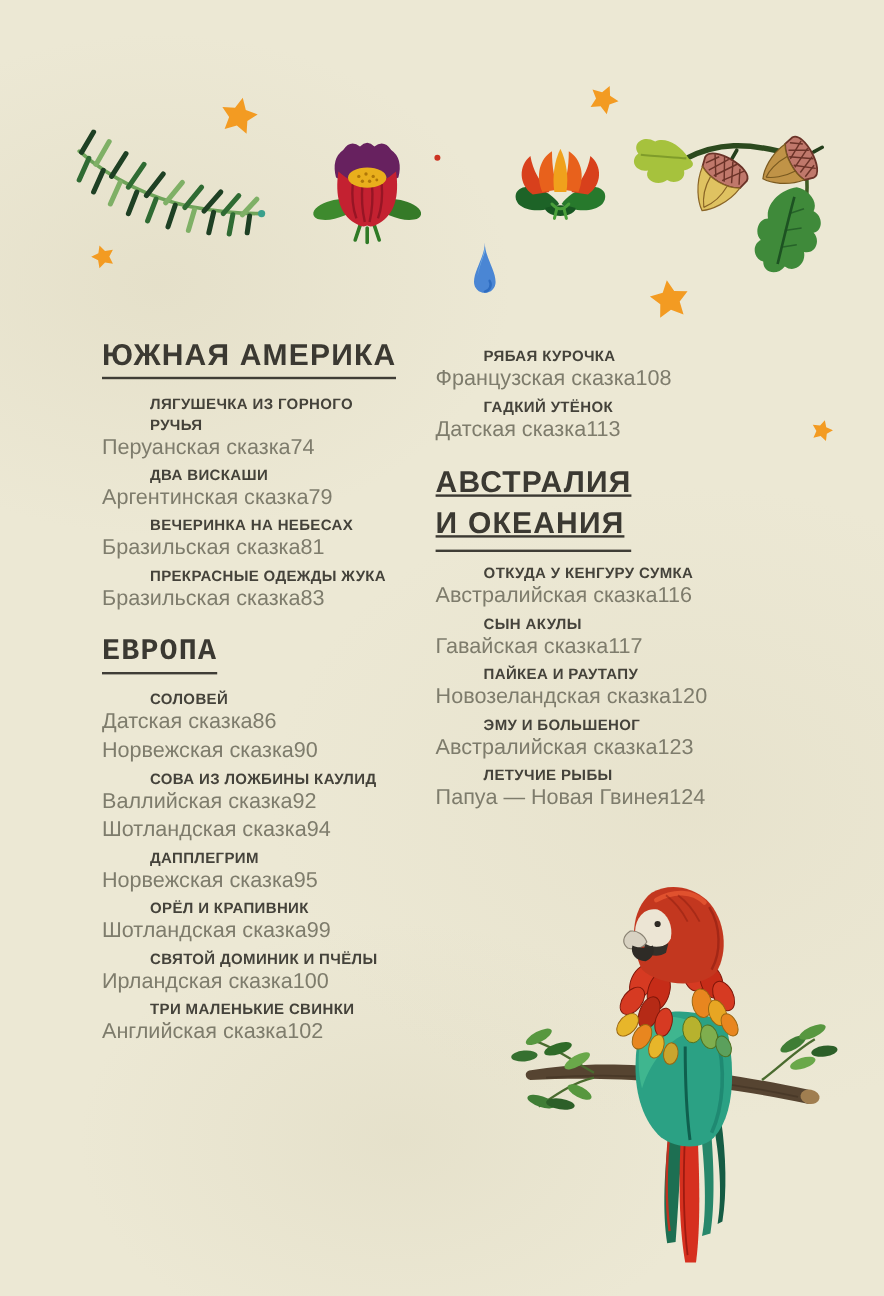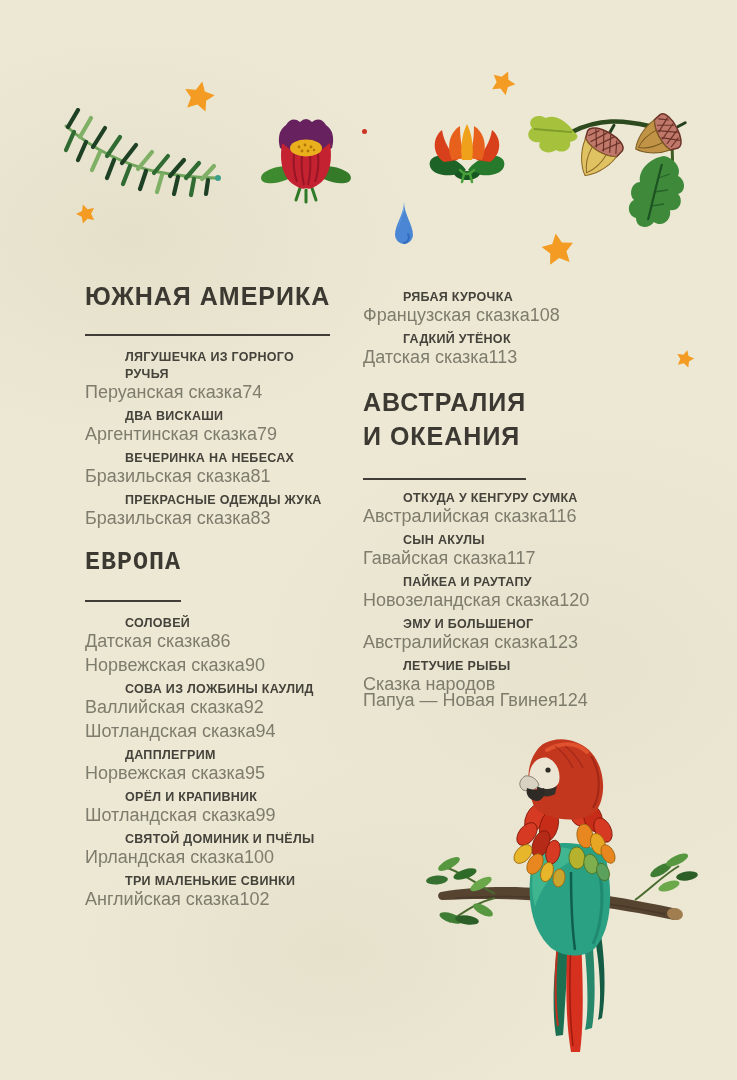--- a/index.html
+++ b/index.html
@@ -19,25 +19,25 @@
   }
   .dec { position:absolute; }
   .col { position:absolute; }
   .col-left  { left:85px;  top:284px; width:246px; }
   .col-right { left:363px; top:289px; width:248px; }
   .sec-header {
     display:inline-block;
     font-size:25px; font-weight:bold; letter-spacing:1px;
     color:#3b3932; line-height:25px;
     border-bottom:2px solid #3f3d36;
-    padding-bottom:25px; margin:0 0 13px 0;
+    padding-bottom:5px; margin:0 0 13px 0;
     white-space:nowrap;
   }
   .sec-header.mt { margin-top:16px;font-family:Liberation Mono, monospace; }
-  .sec-header.two-line { line-height:34px; margin-top:12px; margin-bottom:10px; }
+  .sec-header.two-line { line-height:34px; margin-top:12px; margin-bottom:10px;text-decoration:underline; }
   .entry { margin-bottom:8px; }
   .entry-title {
     font-size:12.5px; font-weight:bold; letter-spacing:0.3px;
     color:#44423a; line-height:17px; margin-bottom:1px;padding-left:40px;
   }
   .entry-sub {
     display:flex; justify-content:flex-start; align-items:baseline;
     font-size:18px; color:#7e7c6c; line-height:16px;
   }
   .speck { position:absolute; border-radius:50%; }
@@ -321,24 +321,20 @@
     <div class="entry">
       <div class="entry-title">ЭМУ И БОЛЬШЕНОГ</div>
       <div class="entry-sub">
           <span>Австралийская сказка</span>
           <span>123</span>
         </div>
     </div>
     <div class="entry">
       <div class="entry-title">ЛЕТУЧИЕ РЫБЫ</div>
       <div class="entry-sub">
-          <span>Сказка народов</span>
-          <span></span>
-        </div>
-      <div class="entry-sub">
           <span>Папуа — Новая Гвинея</span>
           <span>124</span>
         </div>
     </div>
   </div>
 
   <svg class="dec" style="left:425px;top:722px" width="300" height="340" viewBox="0 0 300 340">
 
     <g>
       <path d="M16,170 C70,161 140,163 248,186 C254,188 255,197 249,198 C150,177 75,175 17,178 C12,177 12,171 16,170 Z" fill="#564431"></path>

